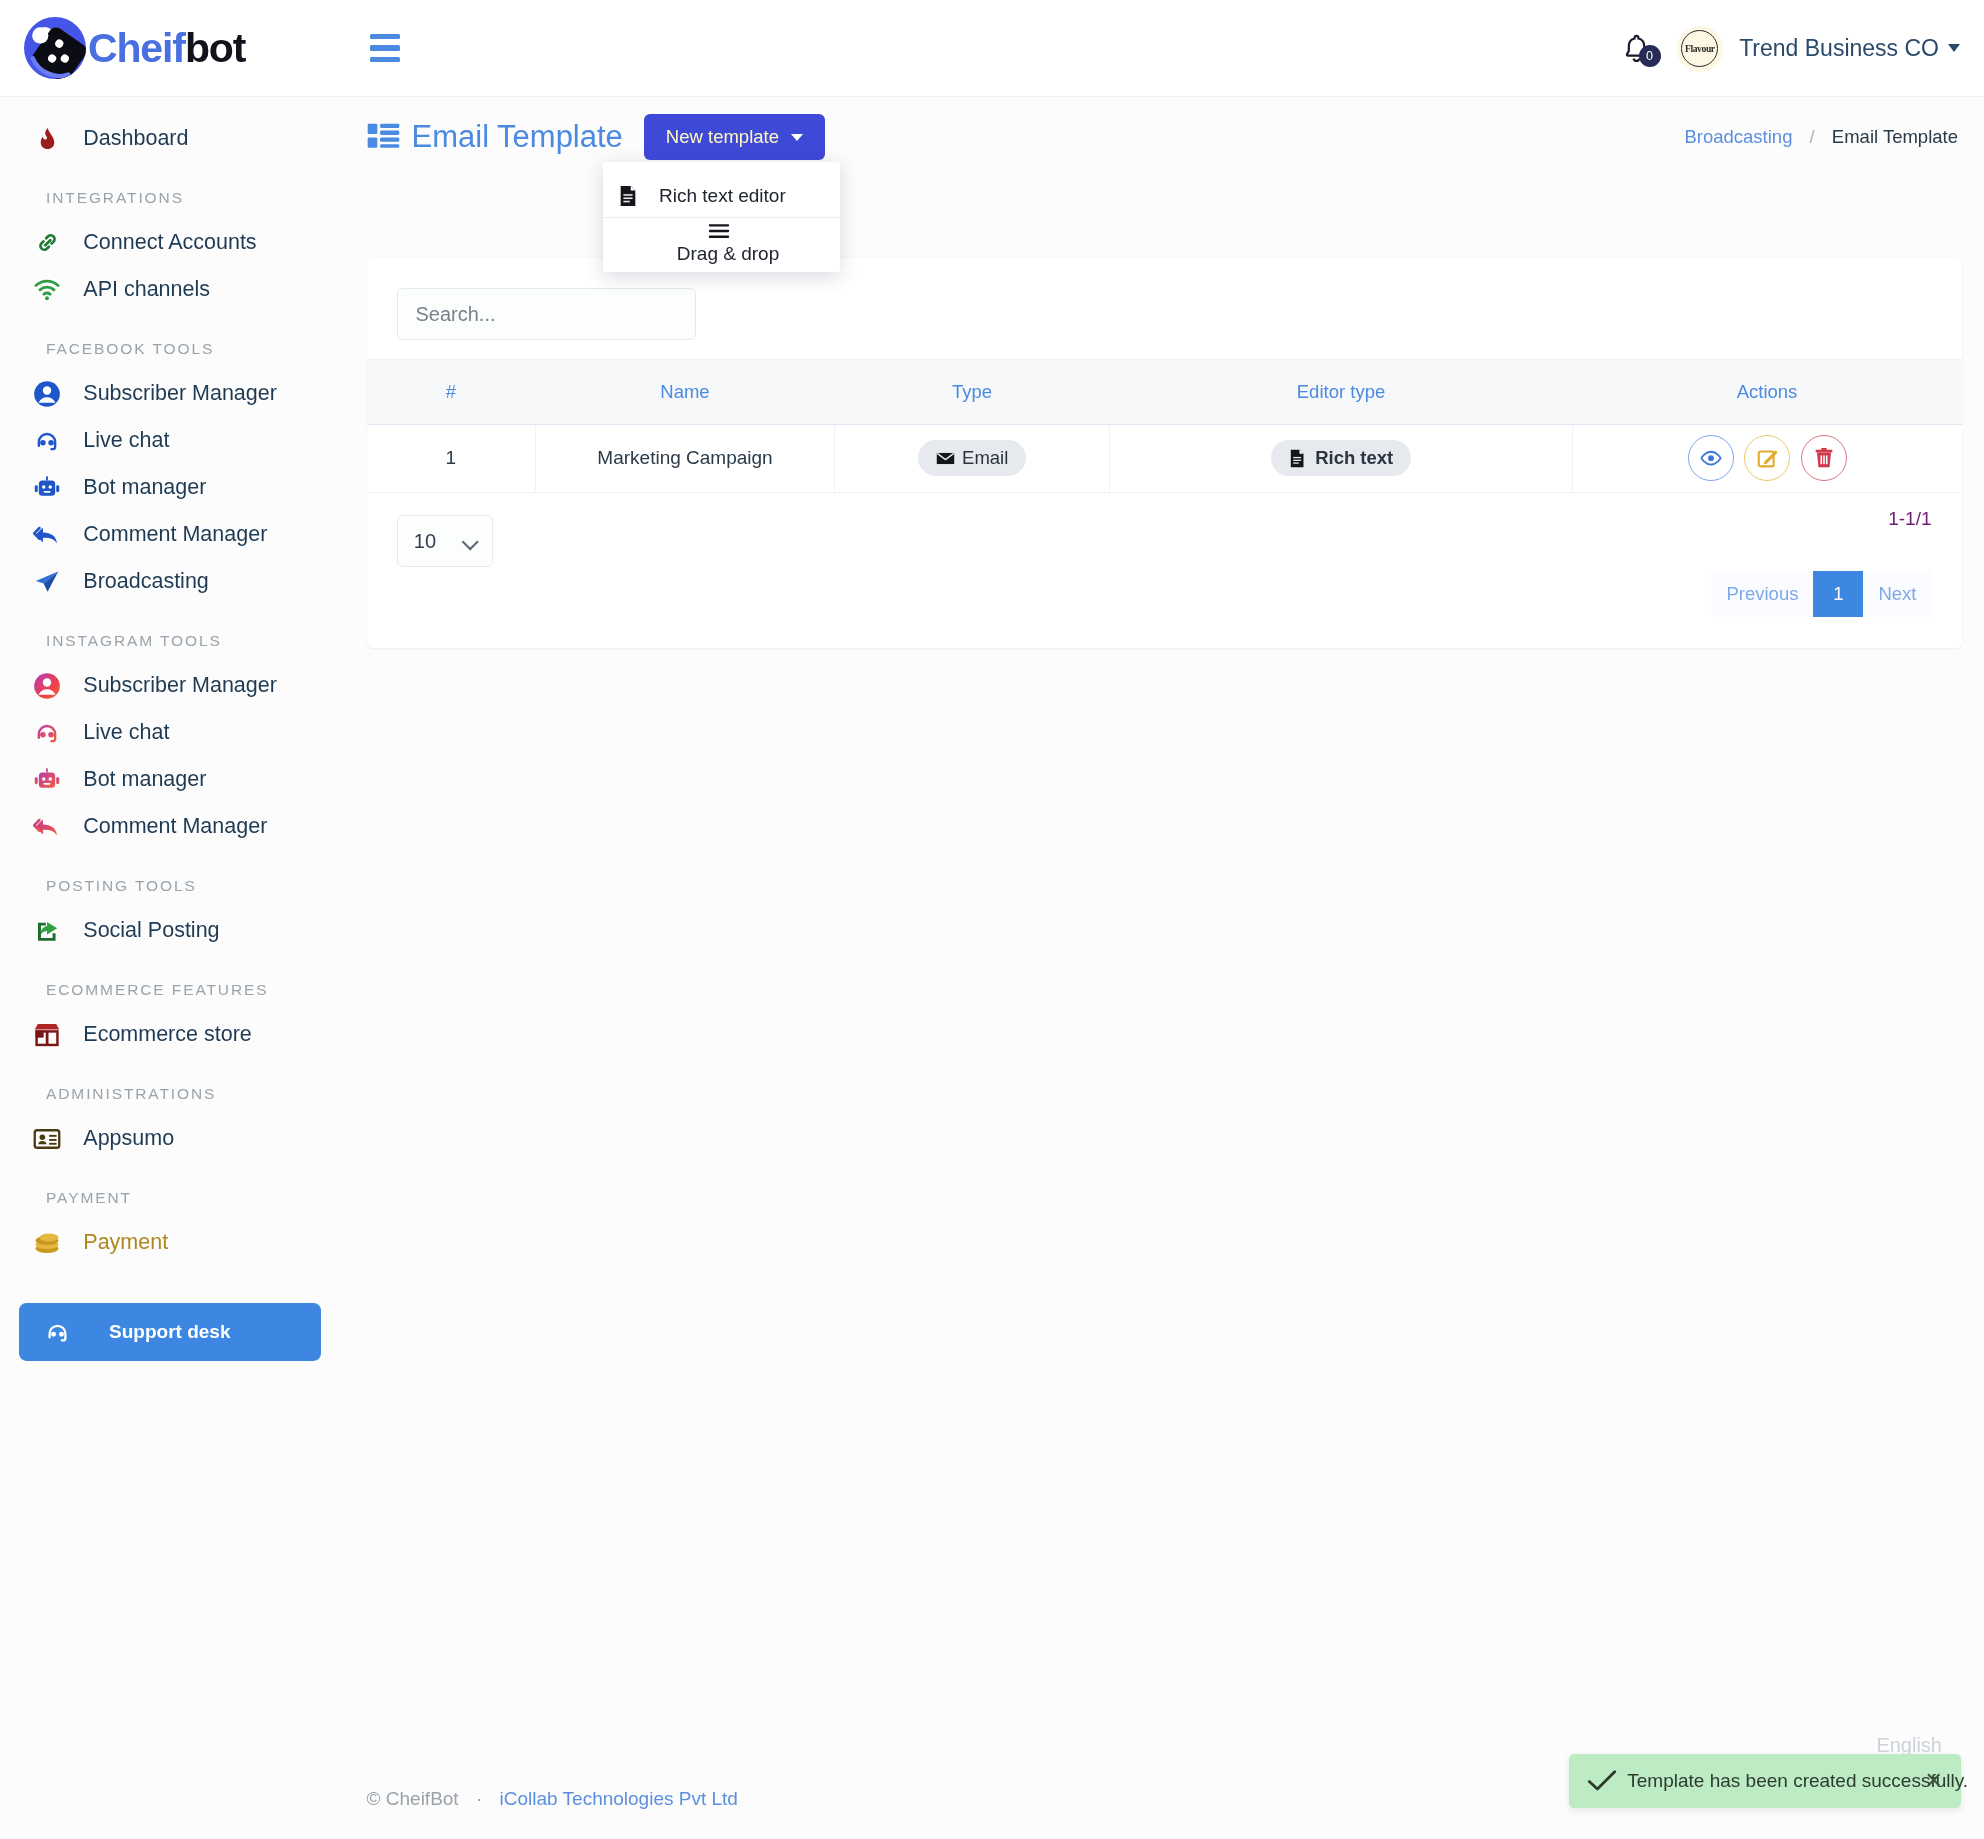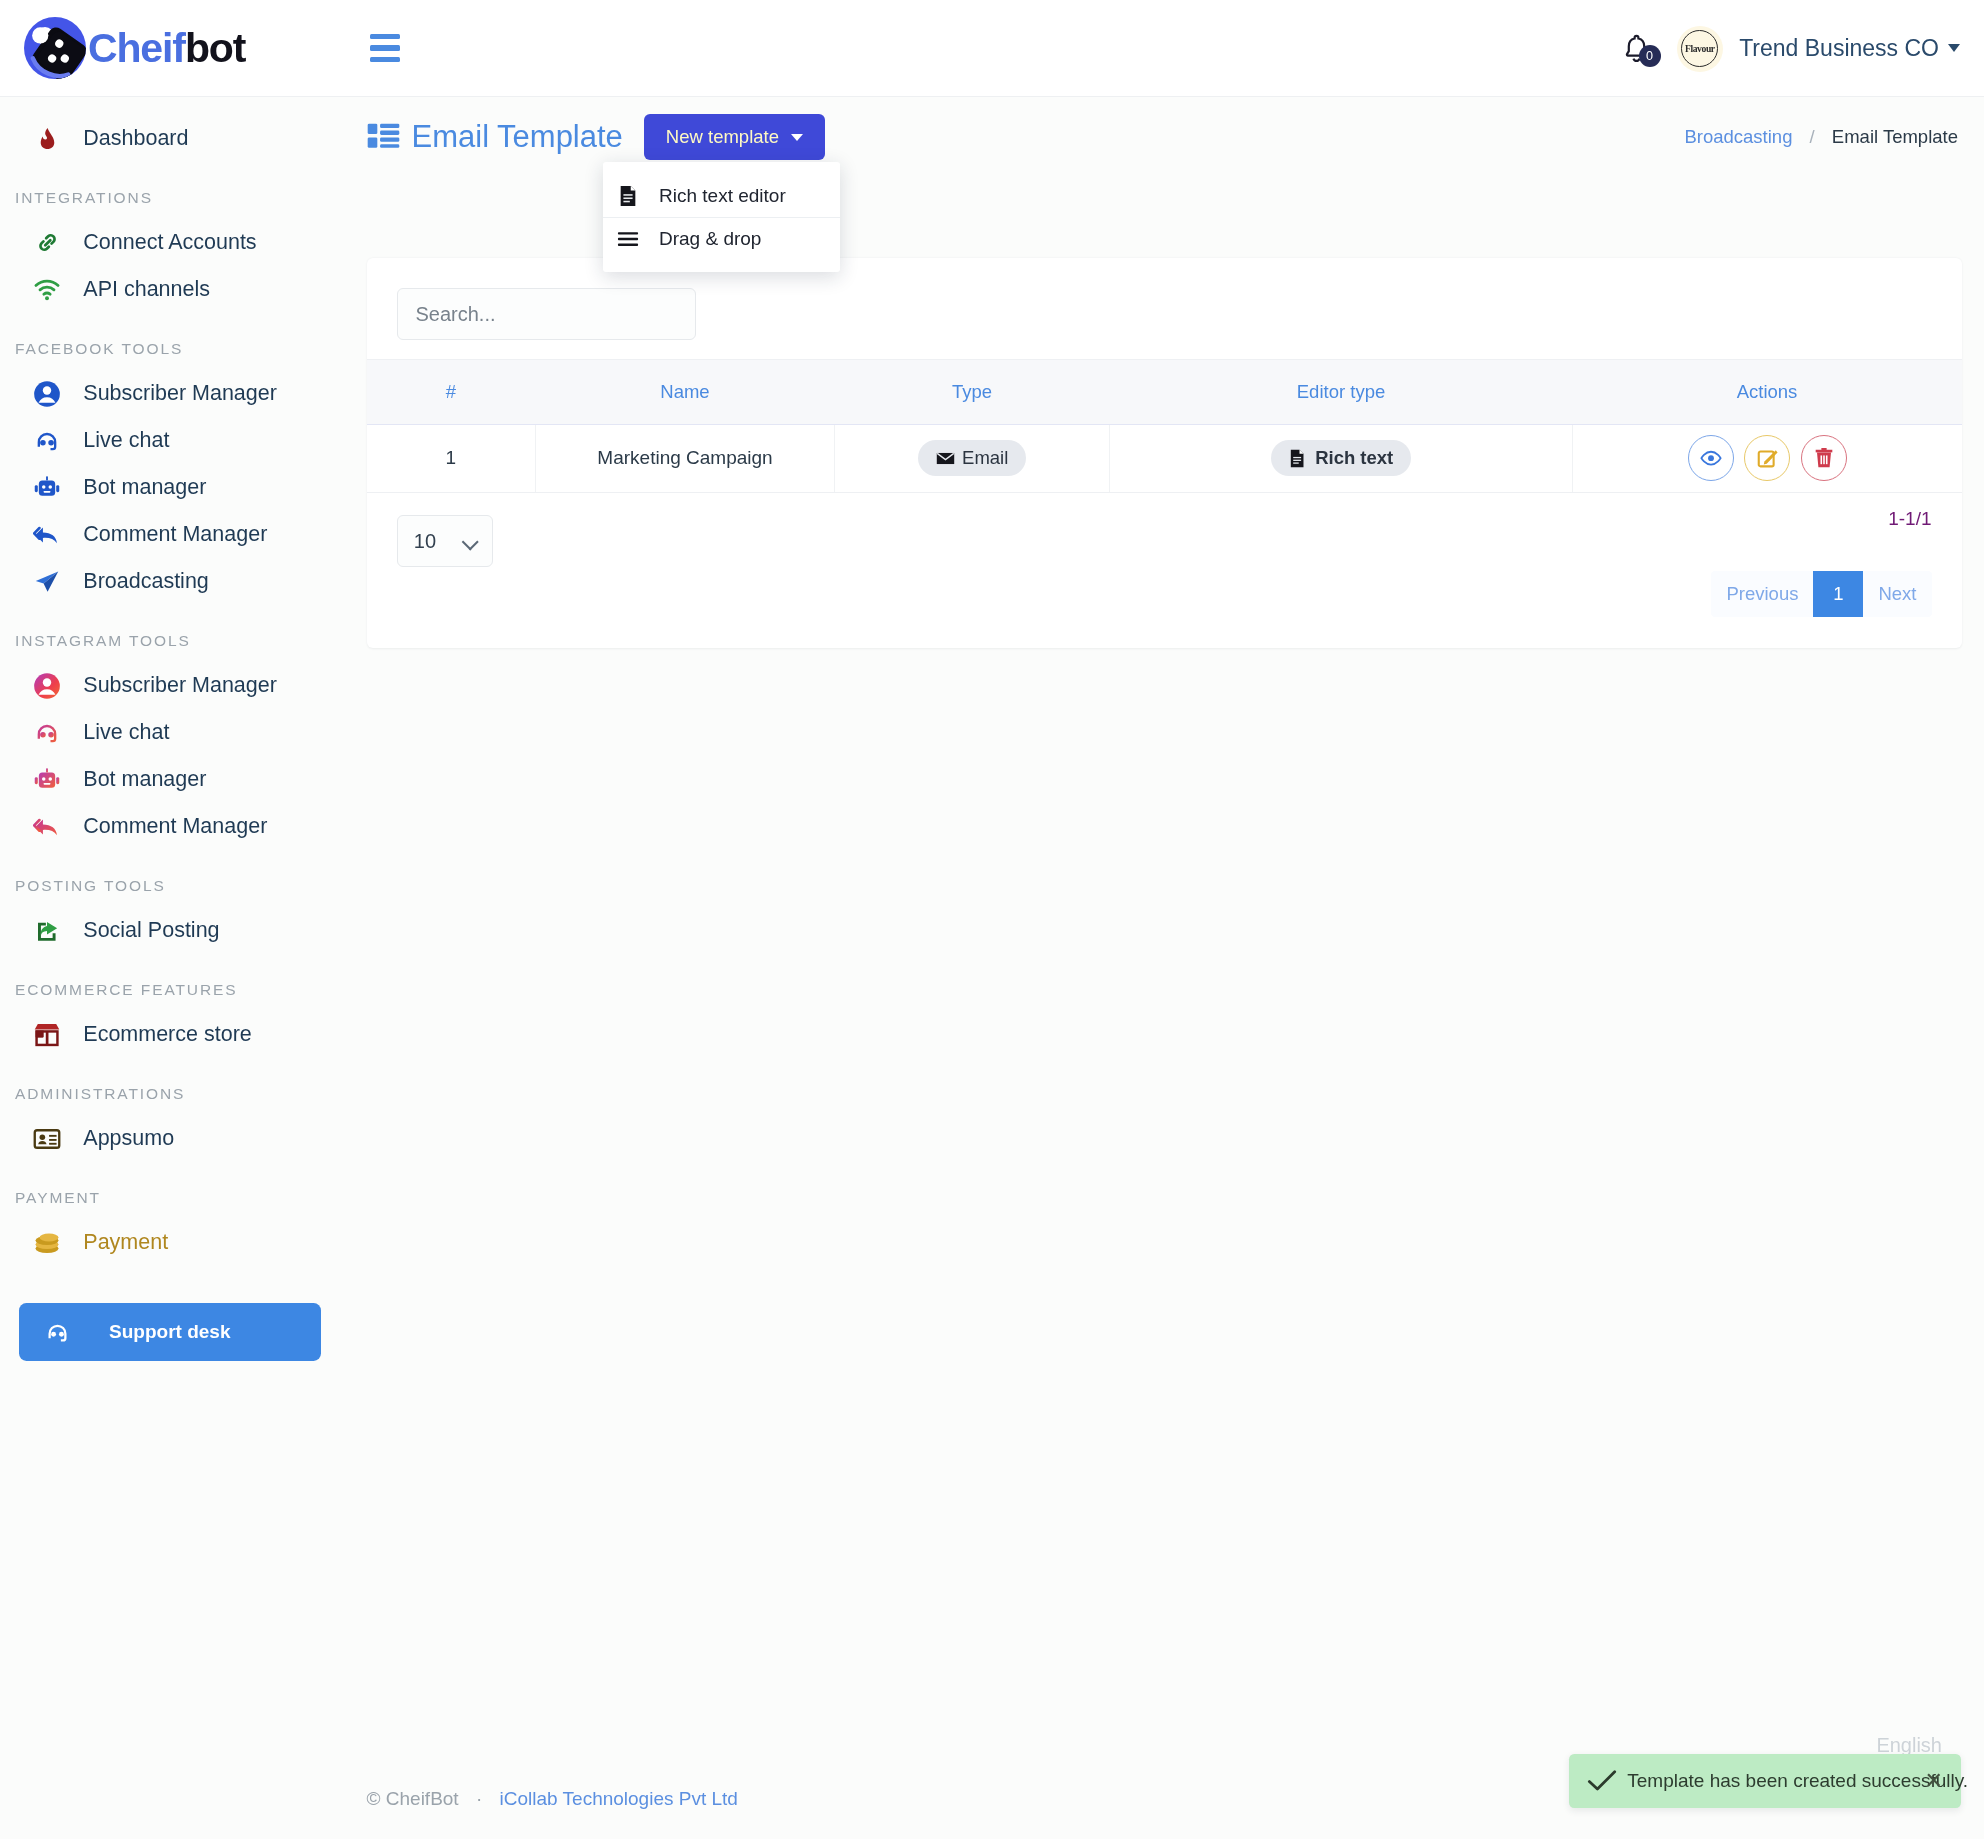--- a/index.html
+++ b/index.html
@@ -136,21 +136,21 @@
     margin-right: 16.3px;
   }
   .nav-label {
     font-size: 21.5px; color: #1f3a54;
     white-space: nowrap;
   }
   .nav-label.gold { color: #b0871f; }
   .nav-section {
     font-size: 15.5px; letter-spacing: 1.9px;
     color: #9aa3ab; font-weight: normal;
-    padding-left: 15px;
+    padding-left: 46px;
     margin-top: 27px; margin-bottom: 12px;
     text-transform: uppercase;
   }
   .nav-top-pad { height: 18px; }
   .support-btn {
     margin: 37px 27px 0 18.5px;
     height: 58px; border-radius: 7.4px;
     background: #3d87e3;
     display: flex; align-items: center;
     cursor: pointer; position: relative;
@@ -216,21 +216,21 @@
     border-radius: 3px;
     z-index: 50;
     padding: 12px 0 12px 0;
   }
   .dd-item {
     display: flex; align-items: center;
     height: 43px; padding-left: 13px;
     font-size: 19px; color: #202530;
     cursor: pointer; white-space: nowrap;
   }
-  .dd-item + .dd-item { border-top: 0.7px solid #eceff2; }
+  .dd-item + .dd-item { border-top: 0.7px solid #eceff2; flex-direction: column; }
   .dd-item .dd-icon {
     width: 24px; height: 25px; flex: none;
     margin-right: 19px;
     display: flex; align-items: center; justify-content: center;
   }
 
   
   .card {
     position: absolute; left: 18.5px; top: 161px;
     width: 1595px; height: 390px;

